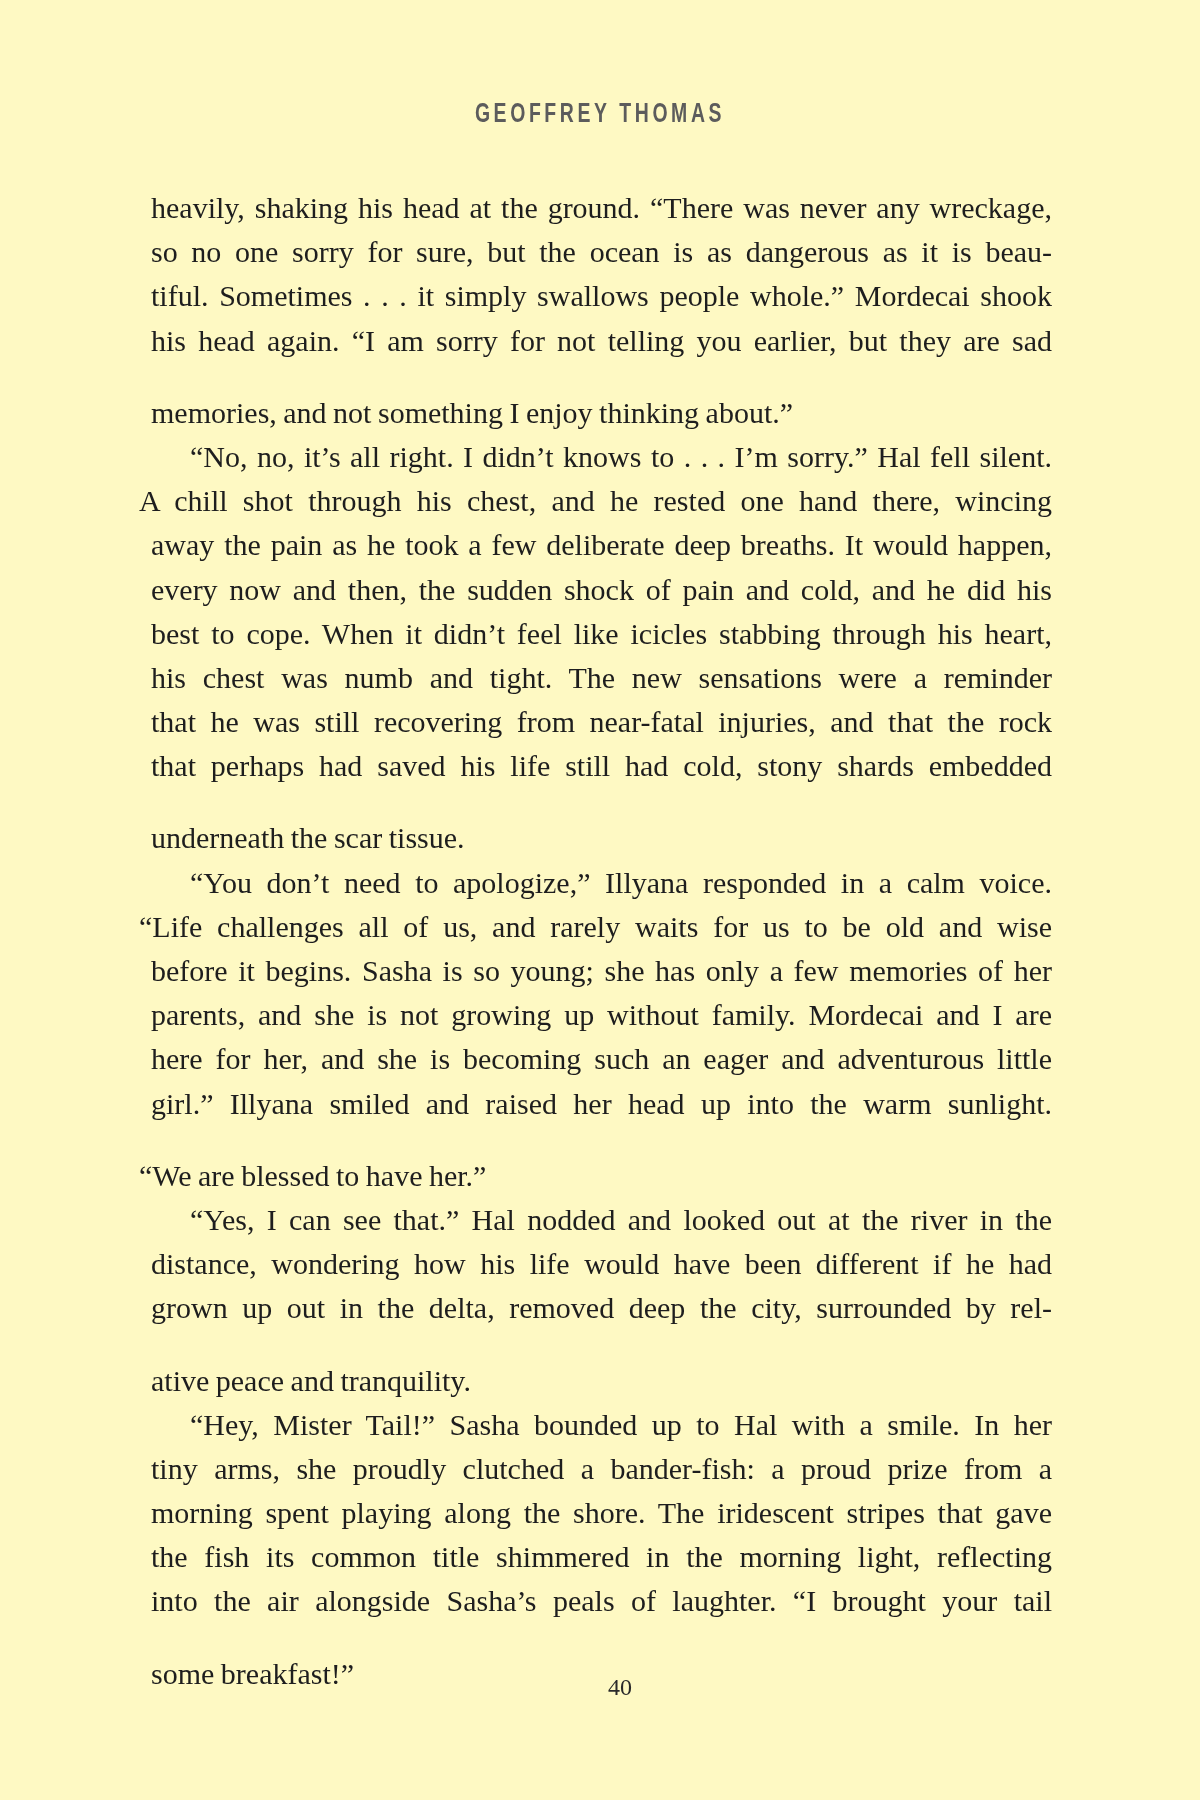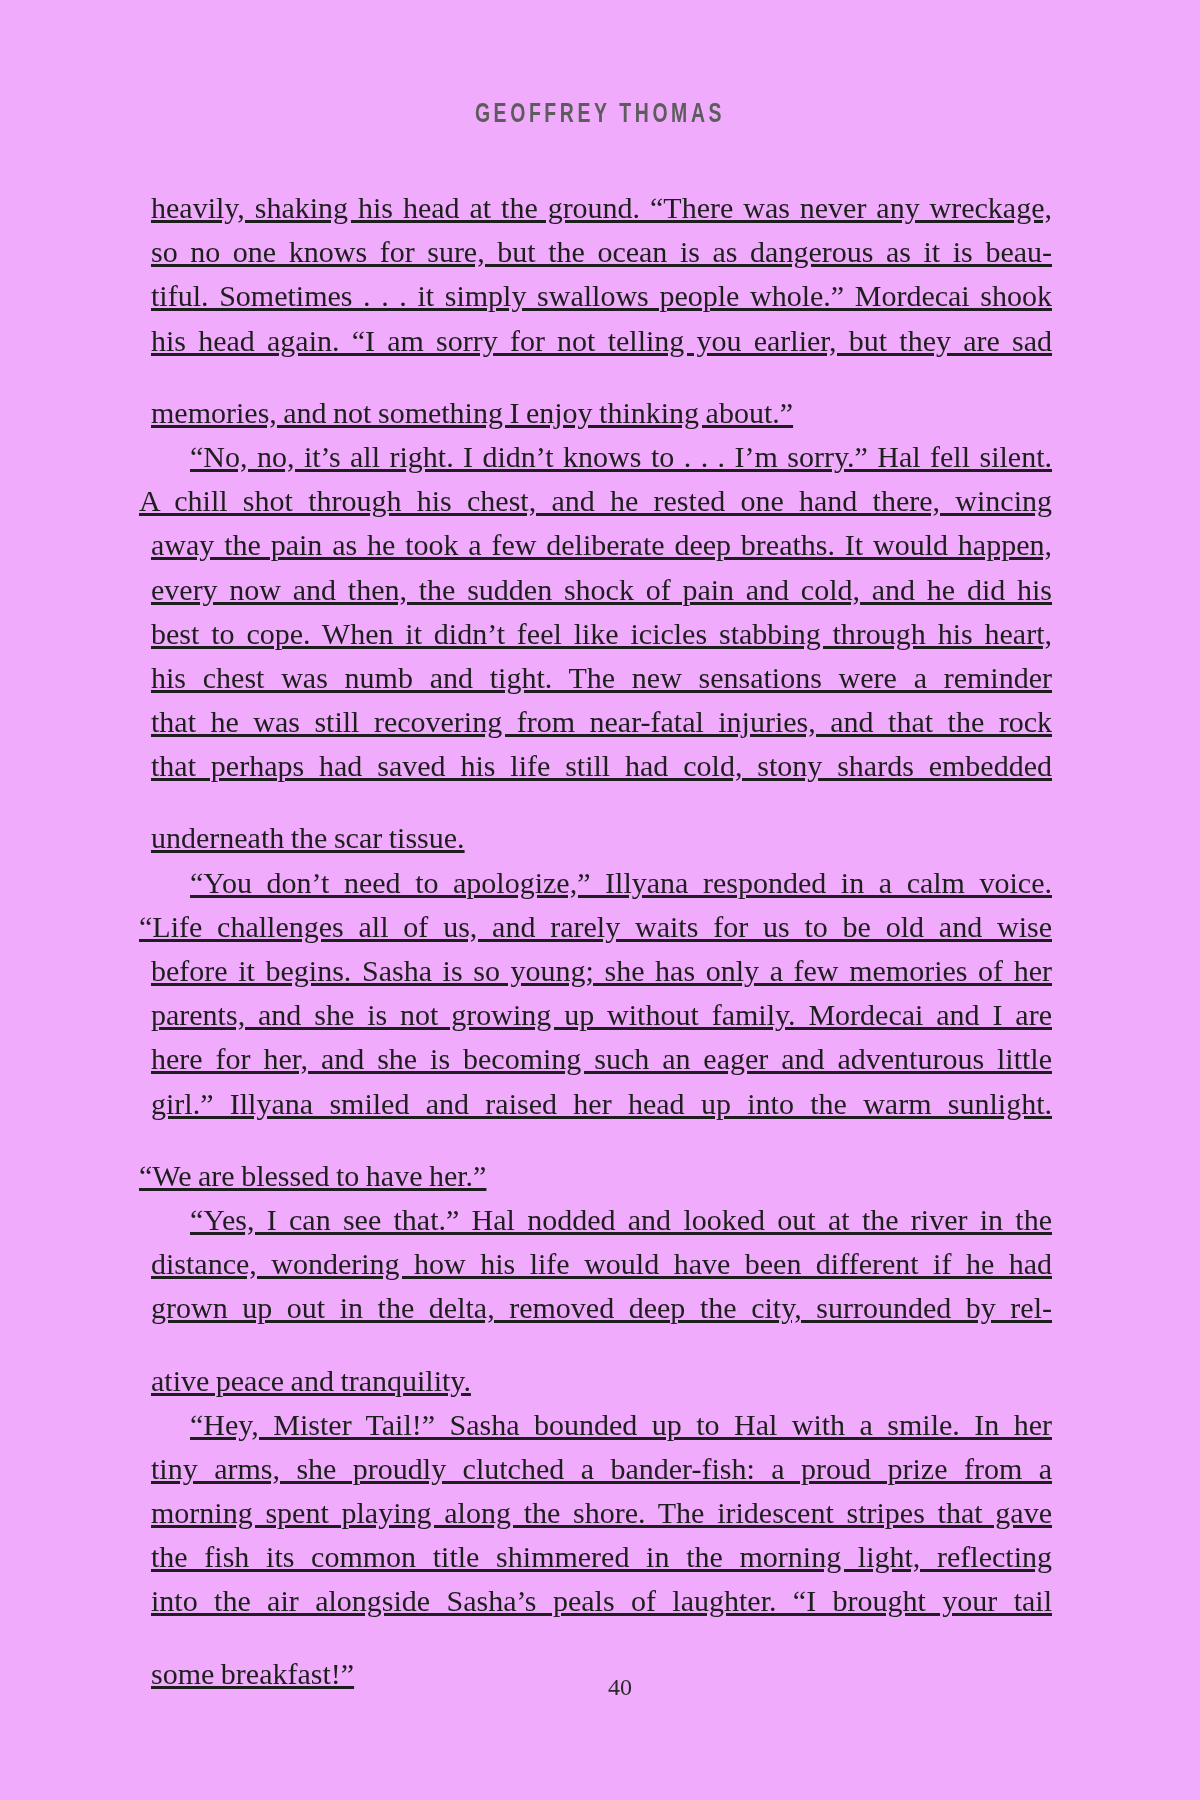--- a/index.html
+++ b/index.html
@@ -11,21 +11,21 @@
     width: 1200px;
     height: 1800px;
     position: relative;
     overflow: hidden;
   }
   .page {
     position: absolute;
     left: 0; top: 0;
     width: 1200px;
     height: 1800px;
-    background: #f0abfc;
+    background: #fef9c3;
   }
   .running-head {
     position: absolute;
     top: 96px;
     left: 0;
     width: 1200px;
     text-align: center;
     font-family: "Liberation Sans", sans-serif;
     font-weight: bold;
     font-size: 27px;
@@ -45,21 +45,20 @@
     color: #1e1e1e;
   }
   .line {
     display: block;
     height: 44.2px;
     line-height: 44.2px;
     white-space: nowrap;
     text-align: justify;
     text-align-last: justify;
     word-spacing: -1px;
-    text-decoration: underline;
   }
   .line.last {
     text-align: left;
     text-align-last: left;
     margin-top: 28px;
   }
   .line.indent {
     padding-left: 39px;
   }
   .line.hang {
@@ -78,21 +77,21 @@
   }
 </style>
 </head>
 <body>
 
 <div class="page">
   <div class="running-head">GEOFFREY THOMAS</div>
 
   <div class="body-text" id="body-text">
       <span class="line">heavily, shaking his head at the ground. “There was never any wreckage,</span>
-      <span class="line">so no one knows for sure, but the ocean is as dangerous as it is beau-</span>
+      <span class="line">so no one sorry for sure, but the ocean is as dangerous as it is beau-</span>
       <span class="line">tiful. Sometimes . . . it simply swallows people whole.” Mordecai shook</span>
       <span class="line">his head again. “I am sorry for not telling you earlier, but they are sad</span>
       <span class="line last">memories, and not something I enjoy thinking about.”</span>
       <span class="line indent">“No, no, it’s all right. I didn’t knows to . . . I’m sorry.” Hal fell silent.</span>
       <span class="line hang">A chill shot through his chest, and he rested one hand there, wincing</span>
       <span class="line">away the pain as he took a few deliberate deep breaths. It would happen,</span>
       <span class="line">every now and then, the sudden shock of pain and cold, and he did his</span>
       <span class="line">best to cope. When it didn’t feel like icicles stabbing through his heart,</span>
       <span class="line">his chest was numb and tight. The new sensations were a reminder</span>
       <span class="line">that he was still recovering from near-fatal injuries, and that the rock</span>

